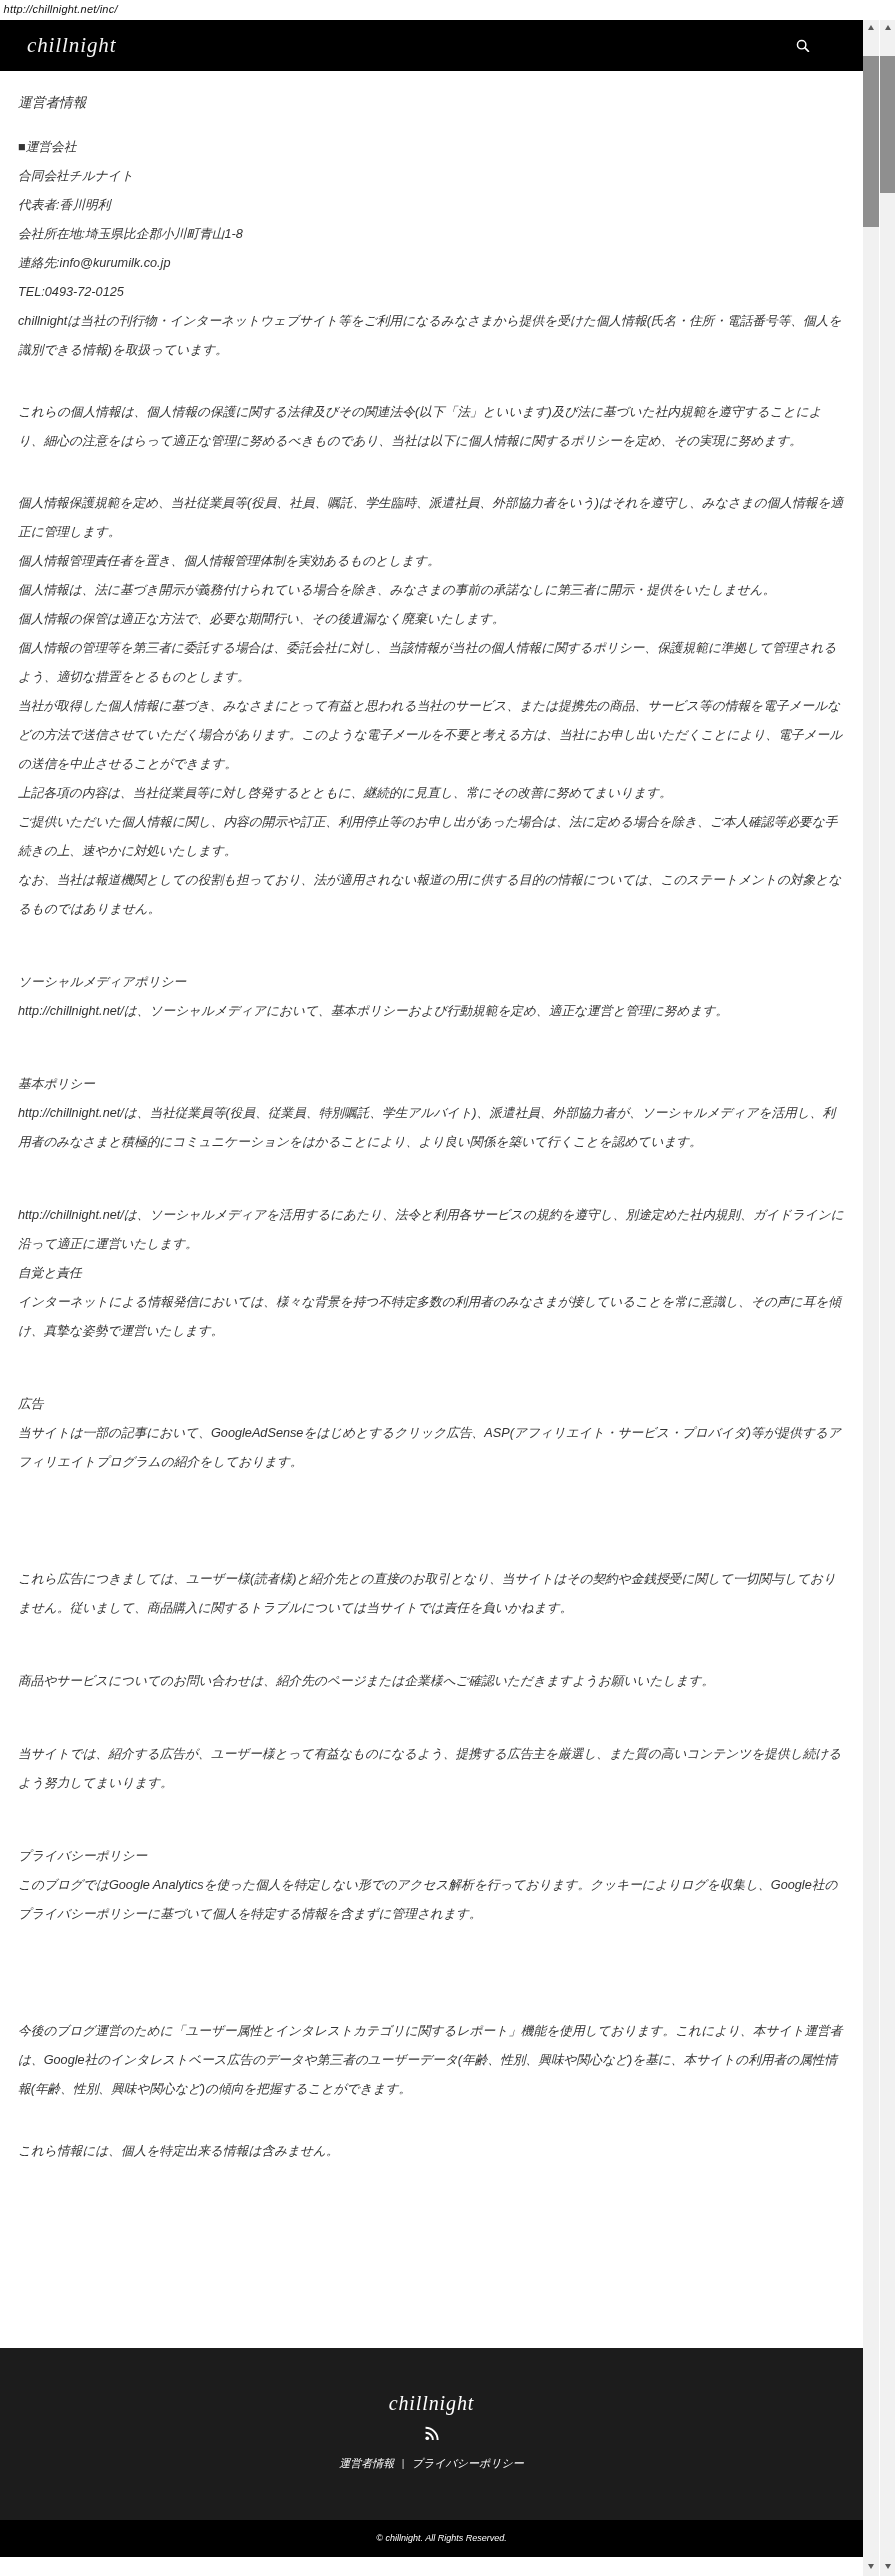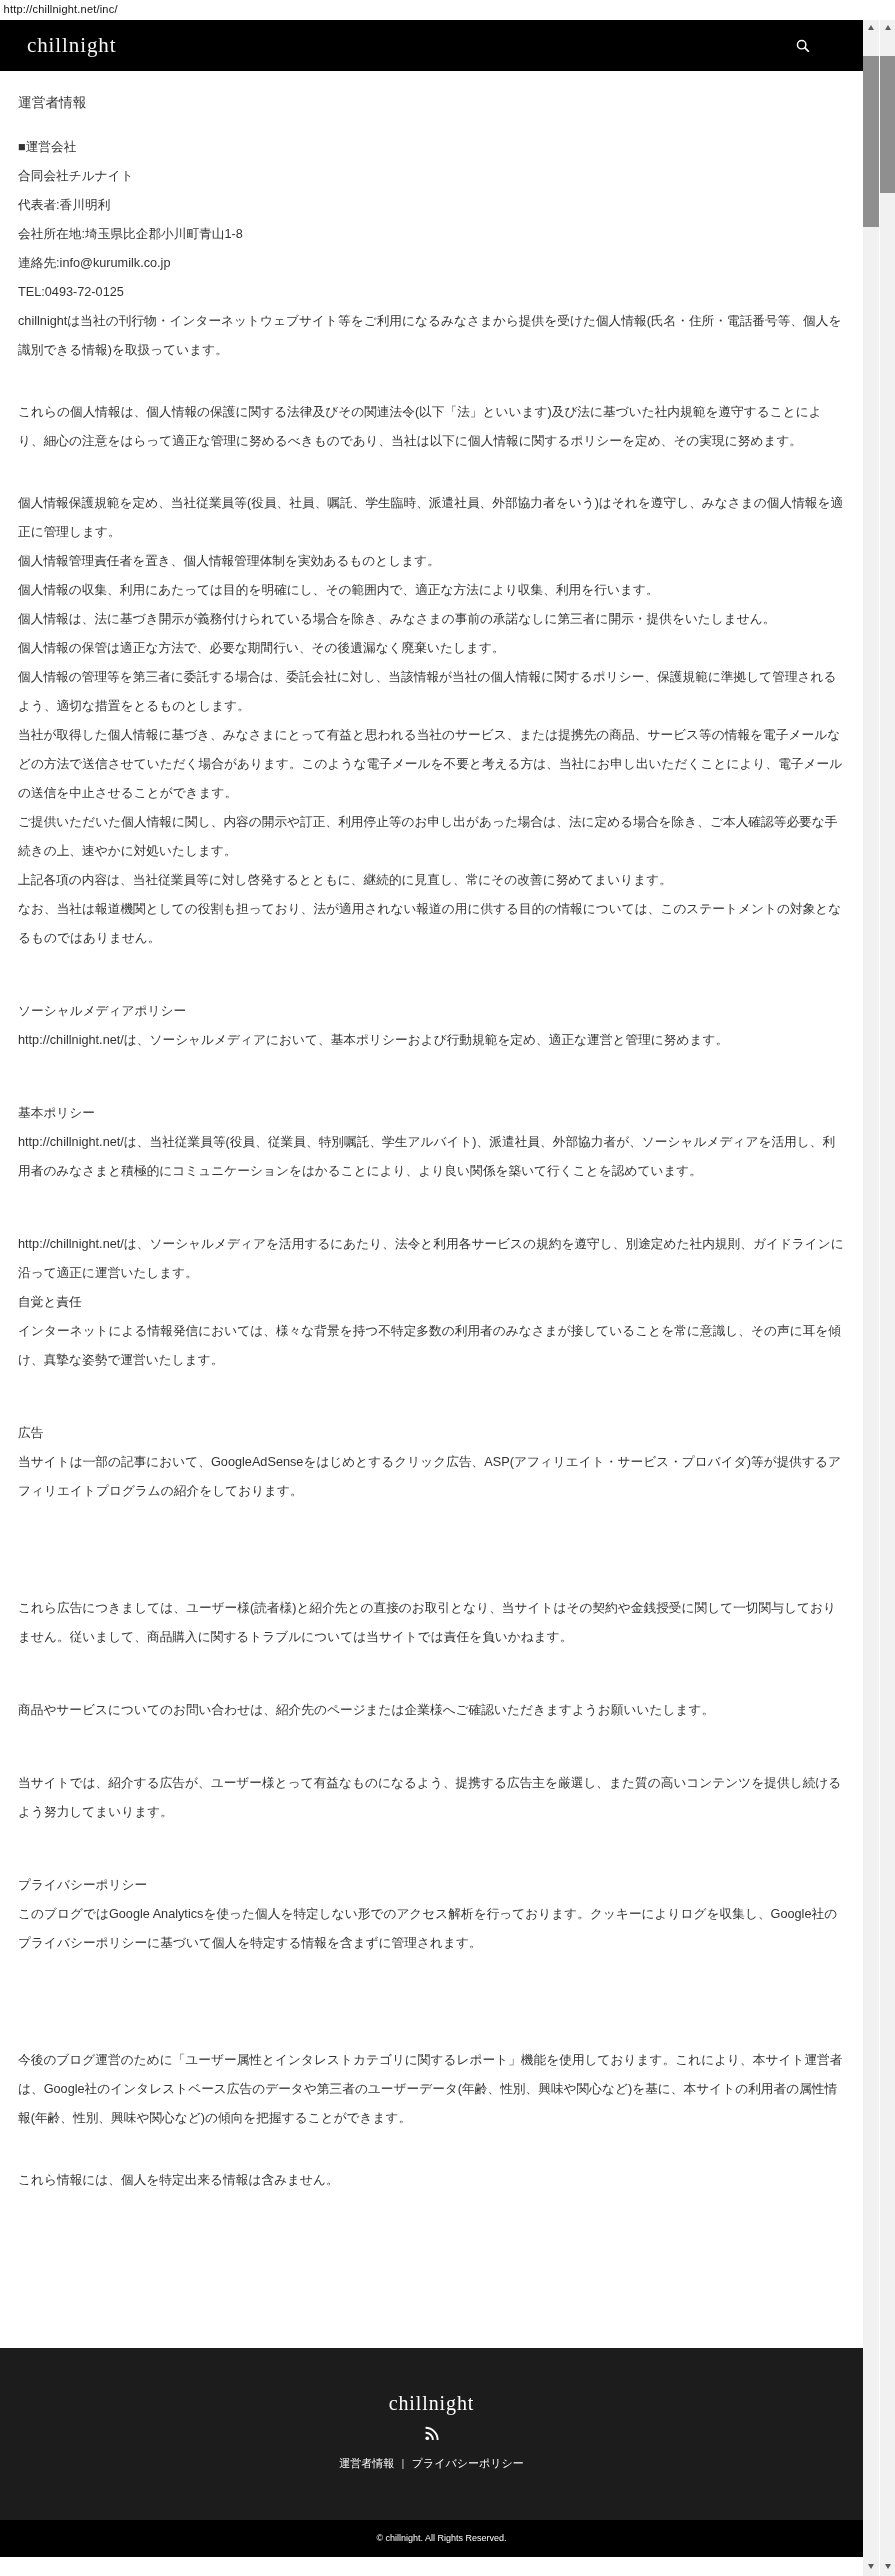--- a/index.html
+++ b/index.html
@@ -1,17 +1,17 @@
 <!DOCTYPE html>
 <html style="--header-bg: #000000; --header-text: #f5f5f5; --body-text: #333333; --footer-bg: #1c1c1c; --footer-text: #ffffff; --copyright-bg: #000000; --scroll-track: #f1f1f1; --scroll-thumb: #8f8f8f;font-size:14.6px"><head>
 <meta charset="utf-8">
 <style>
   html,body{margin:0;padding:0;background:#fff;}
   .page{position:relative;width:895px;height:2576px;background:#fff;overflow:hidden;
-        font-family:"Liberation Sans","DejaVu Sans",sans-serif;}
+        font-family:"Liberation Sans","DejaVu Sans",sans-serif;font-style:italic;}
 
   
   .url-bar{height:20px;padding:2.7px 0 0 3.6px;box-sizing:border-box;
            font-size:11px;color:#111;letter-spacing:0.2px;}
 
   
   .site-header{width:863px;height:51px;background:var(--header-bg,#000);
                display:flex;align-items:center;}
   .logo{margin-left:27px;font-family:"Liberation Serif","DejaVu Serif",serif;
         font-size:21px;color:var(--header-text,#f5f5f5);letter-spacing:0.9px;
@@ -82,27 +82,26 @@
       <div class="b-line">代表者:香川明利</div>
       <div class="b-line">会社所在地:埼玉県比企郡小川町青山1-8</div>
       <div class="b-line">連絡先:info@kurumilk.co.jp</div>
       <div class="b-line">TEL:0493-72-0125</div>
       <div class="b-para">chillnightは当社の刊行物・インターネットウェブサイト等をご利用になるみなさまから提供を受けた個人情報(氏名・住所・電話番号等、個人を識別できる情報)を取扱っています。</div>
       <div class="b-gap"></div>
       <div class="b-para">これらの個人情報は、個人情報の保護に関する法律及びその関連法令(以下「法」といいます)及び法に基づいた社内規範を遵守することにより、細心の注意をはらって適正な管理に努めるべきものであり、当社は以下に個人情報に関するポリシーを定め、その実現に努めます。</div>
       <div class="b-gap"></div>
       <div class="b-para">個人情報保護規範を定め、当社従業員等(役員、社員、嘱託、学生臨時、派遣社員、外部協力者をいう)はそれを遵守し、みなさまの個人情報を適正に管理します。</div>
       <div class="b-para">個人情報管理責任者を置き、個人情報管理体制を実効あるものとします。</div>
-      <div class="b-para">個人情報の収集、利用にあたっては目的を明確にし、その範囲内で、適正な方法により収集、利用を行います。</div>
       <div class="b-para">個人情報は、法に基づき開示が義務付けられている場合を除き、みなさまの事前の承諾なしに第三者に開示・提供をいたしません。</div>
       <div class="b-para">個人情報の保管は適正な方法で、必要な期間行い、その後遺漏なく廃棄いたします。</div>
       <div class="b-para">個人情報の管理等を第三者に委託する場合は、委託会社に対し、当該情報が当社の個人情報に関するポリシー、保護規範に準拠して管理されるよう、適切な措置をとるものとします。</div>
       <div class="b-para">当社が取得した個人情報に基づき、みなさまにとって有益と思われる当社のサービス、または提携先の商品、サービス等の情報を電子メールなどの方法で送信させていただく場合があります。このような電子メールを不要と考える方は、当社にお申し出いただくことにより、電子メールの送信を中止させることができます。</div>
+      <div class="b-para">上記各項の内容は、当社従業員等に対し啓発するとともに、継続的に見直し、常にその改善に努めてまいります。</div>
       <div class="b-para">ご提供いただいた個人情報に関し、内容の開示や訂正、利用停止等のお申し出があった場合は、法に定める場合を除き、ご本人確認等必要な手続きの上、速やかに対処いたします。</div>
-      <div class="b-para">上記各項の内容は、当社従業員等に対し啓発するとともに、継続的に見直し、常にその改善に努めてまいります。</div>
       <div class="b-para">なお、当社は報道機関としての役割も担っており、法が適用されない報道の用に供する目的の情報については、このステートメントの対象となるものではありません。</div>
       <div class="b-gap-lg"></div>
       <div class="b-heading">ソーシャルメディアポリシー</div>
       <div class="b-para">http://chillnight.net/は、ソーシャルメディアにおいて、基本ポリシーおよび行動規範を定め、適正な運営と管理に努めます。</div>
       <div class="b-gap-lg"></div>
       <div class="b-heading">基本ポリシー</div>
       <div class="b-para">http://chillnight.net/は、当社従業員等(役員、従業員、特別嘱託、学生アルバイト)、派遣社員、外部協力者が、ソーシャルメディアを活用し、利用者のみなさまと積極的にコミュニケーションをはかることにより、より良い関係を築いて行くことを認めています。</div>
       <div class="b-gap-lg"></div>
       <div class="b-para">http://chillnight.net/は、ソーシャルメディアを活用するにあたり、法令と利用各サービスの規約を遵守し、別途定めた社内規則、ガイドラインに沿って適正に運営いたします。</div>
       <div class="b-heading">自覚と責任</div>

